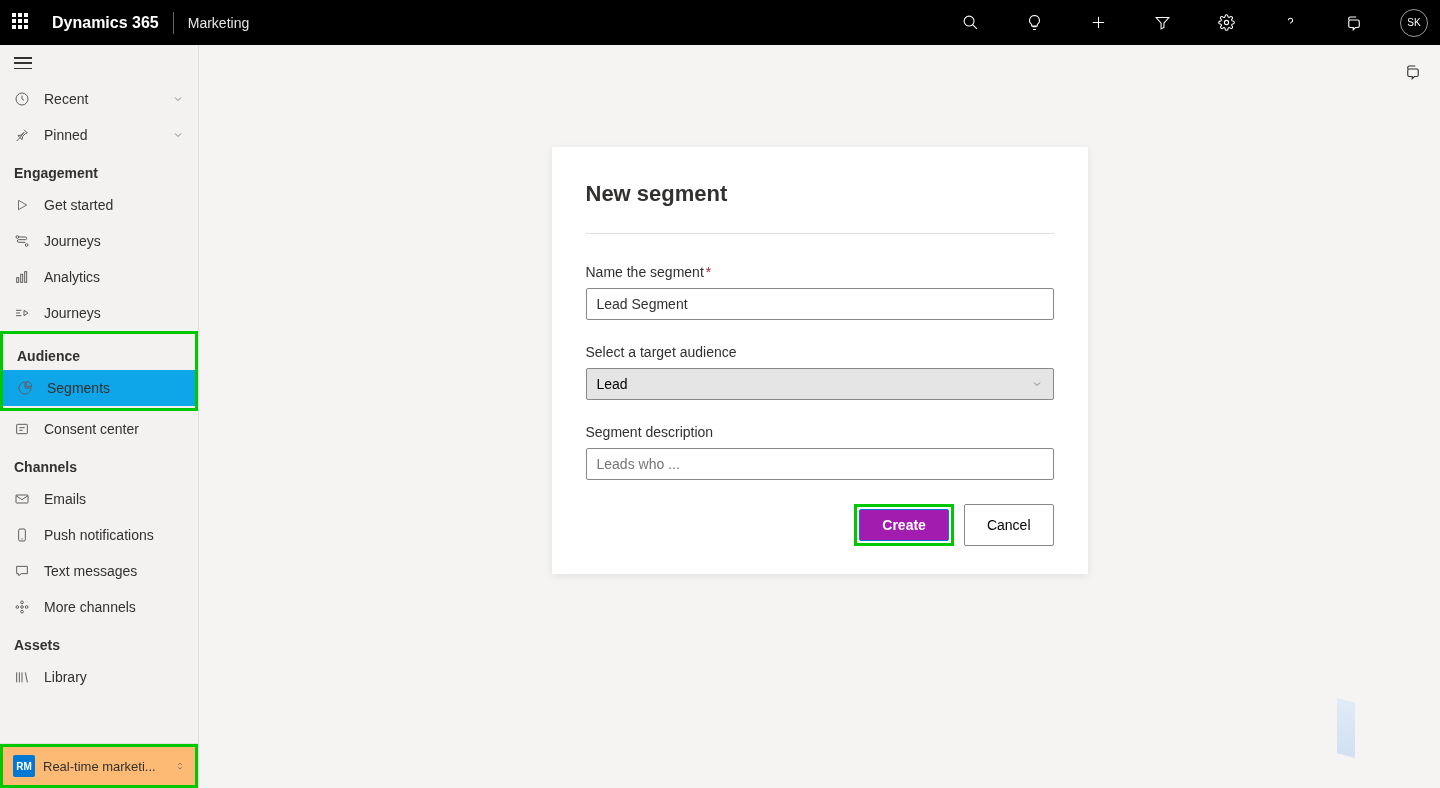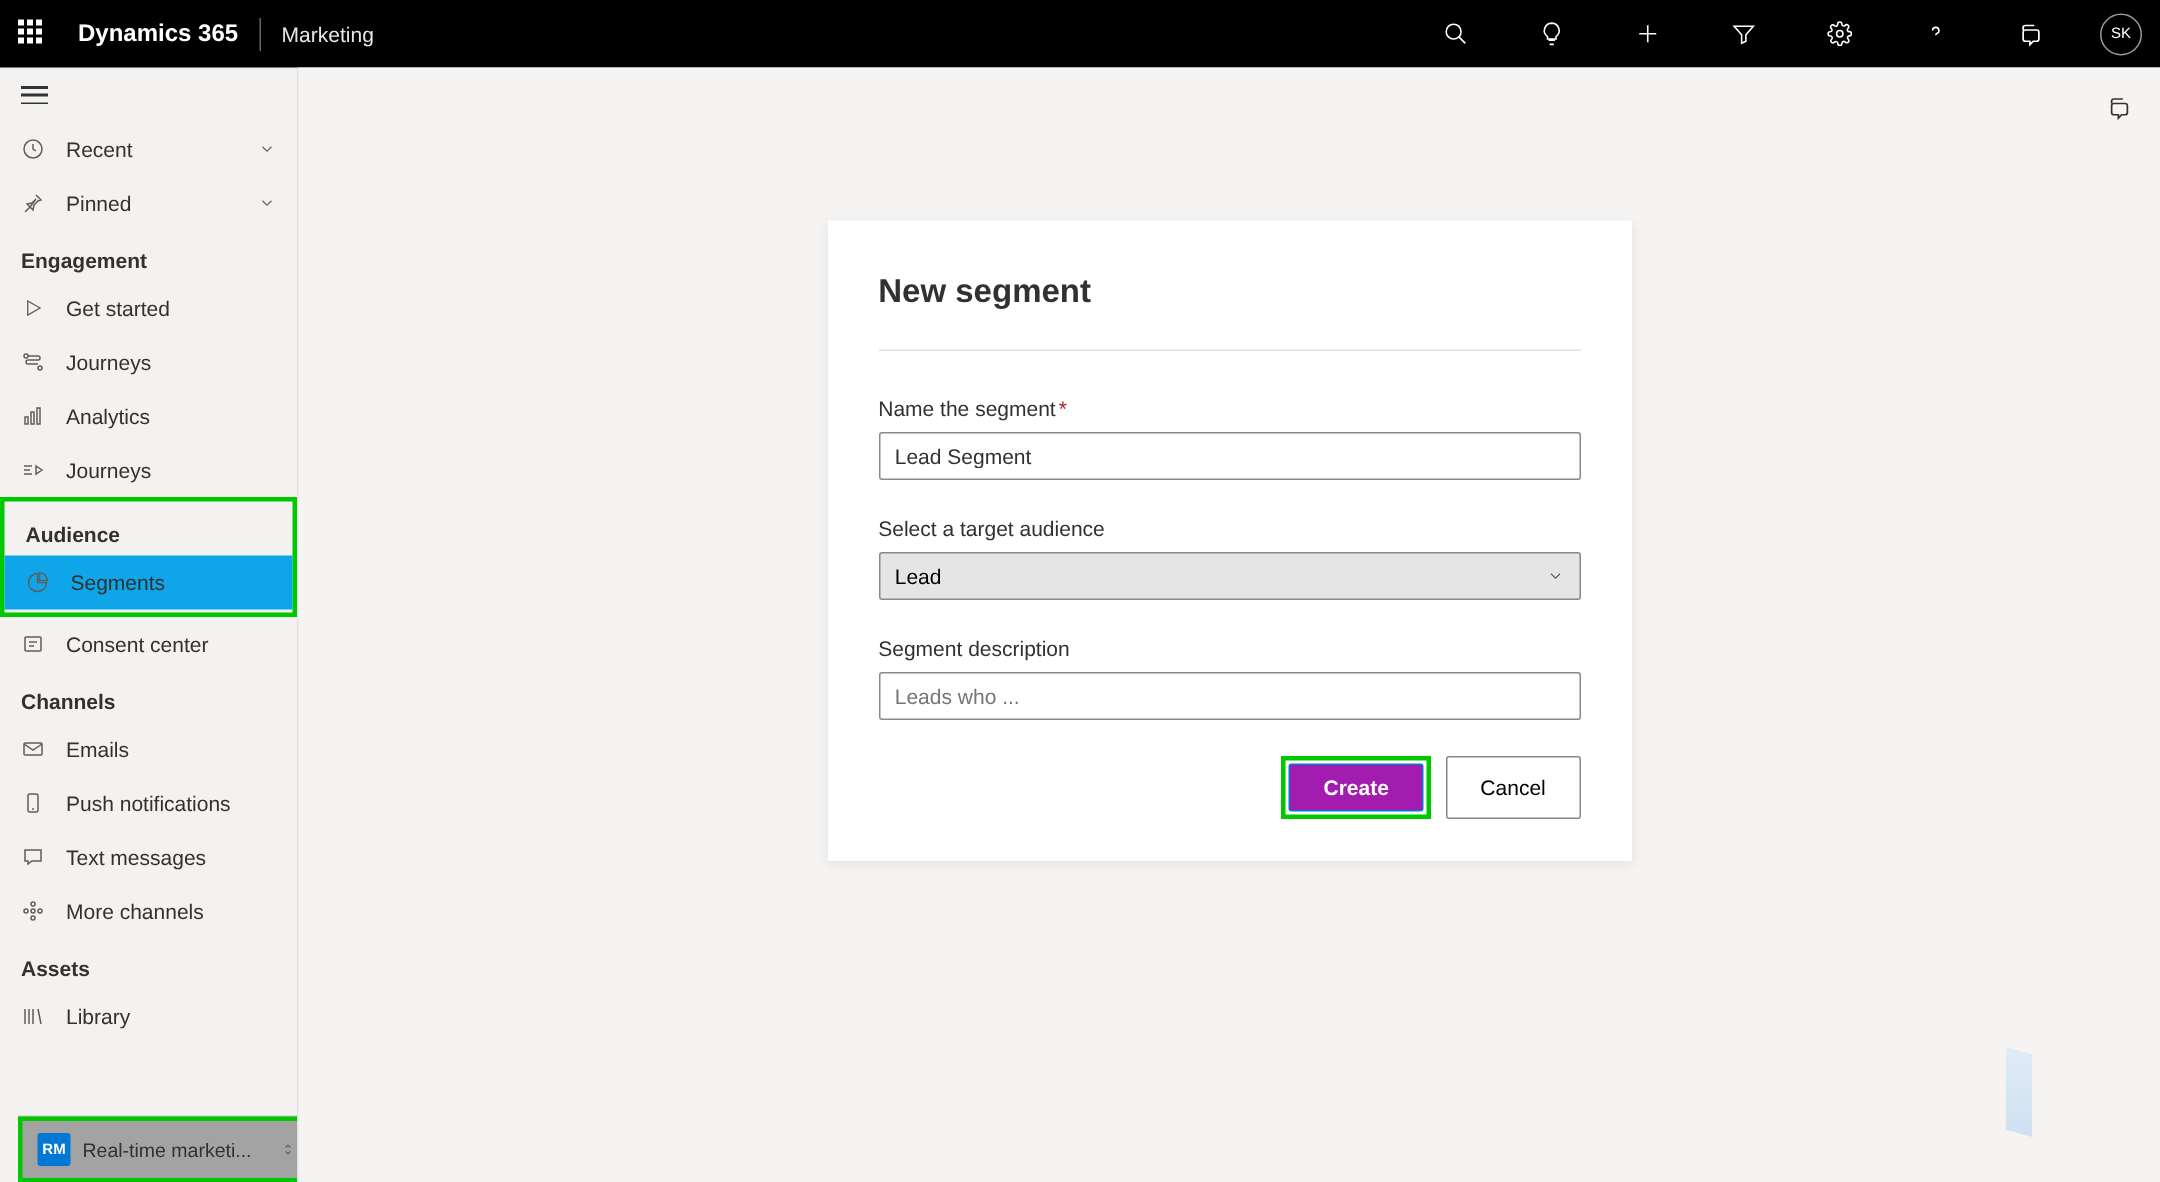--- a/index.html
+++ b/index.html
@@ -140,23 +140,23 @@
       padding: 2px 0;
     }
     .hl-box-btn {
       border: 3px solid #00c800;
       padding: 2px;
     }
     
     .area-switcher {
       position: absolute;
       bottom: 0;
-      left: 12px;
+      left: 0;
       width: 100%;
-      background: #a3a3a3;
+      background: #fdba74;
       border-top: 1px solid #e1dfdd;
     }
     .area-switcher-inner {
       display: flex;
       align-items: center;
       padding: 6px 10px;
       gap: 8px;
       cursor: pointer;
     }
     .area-badge {

